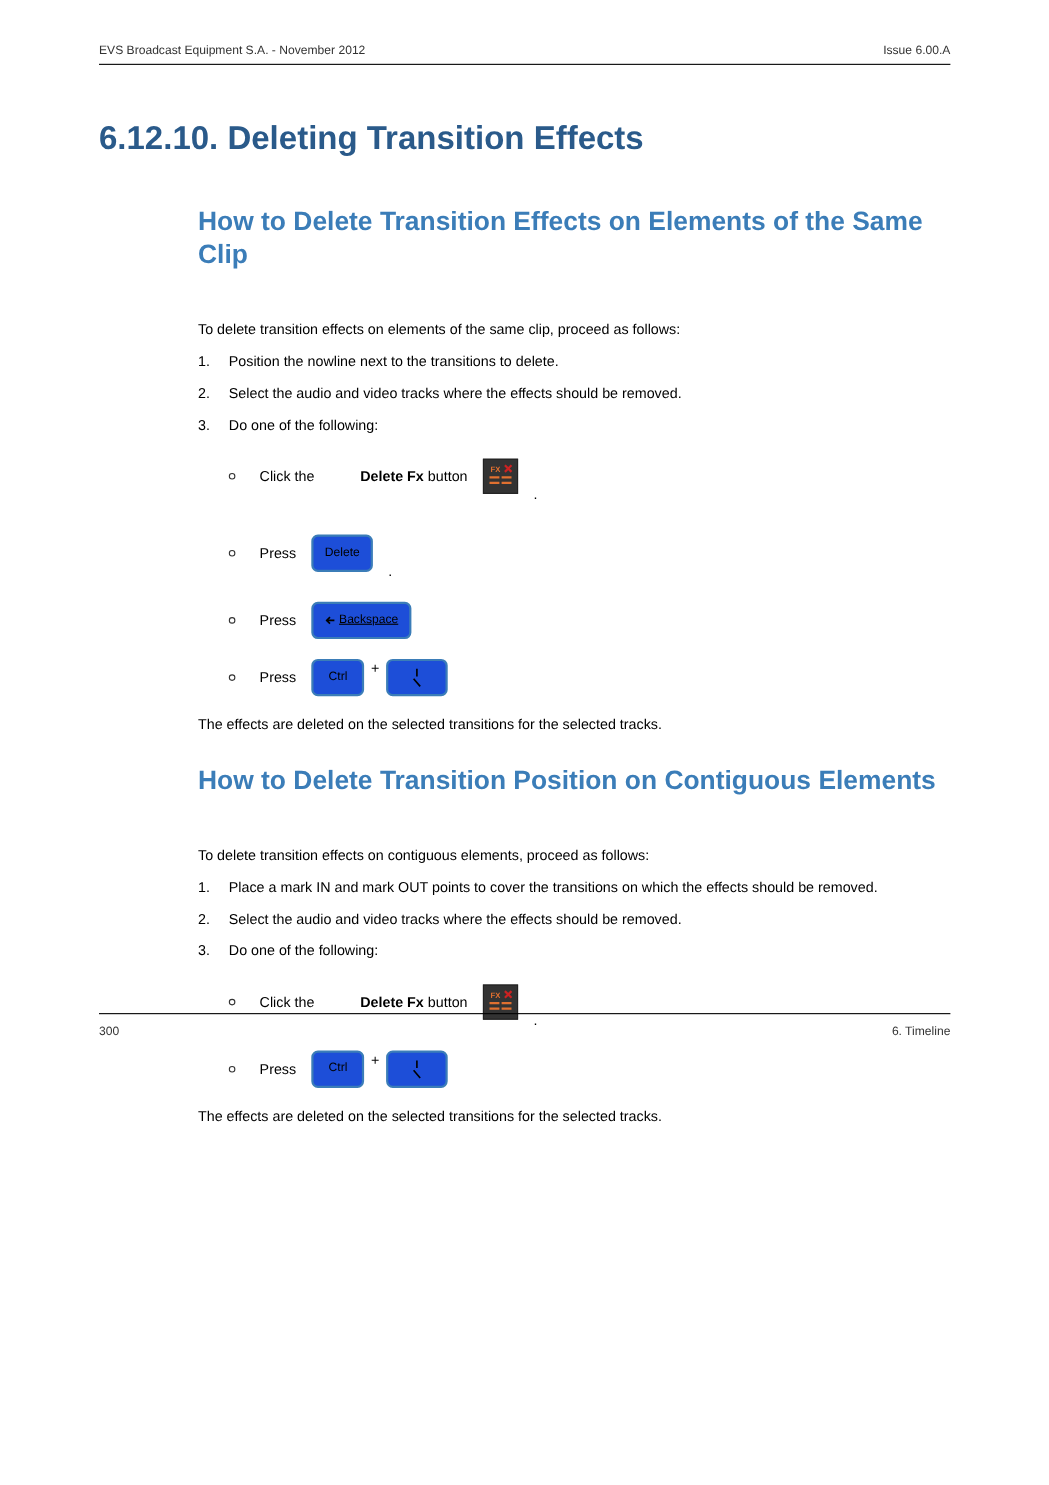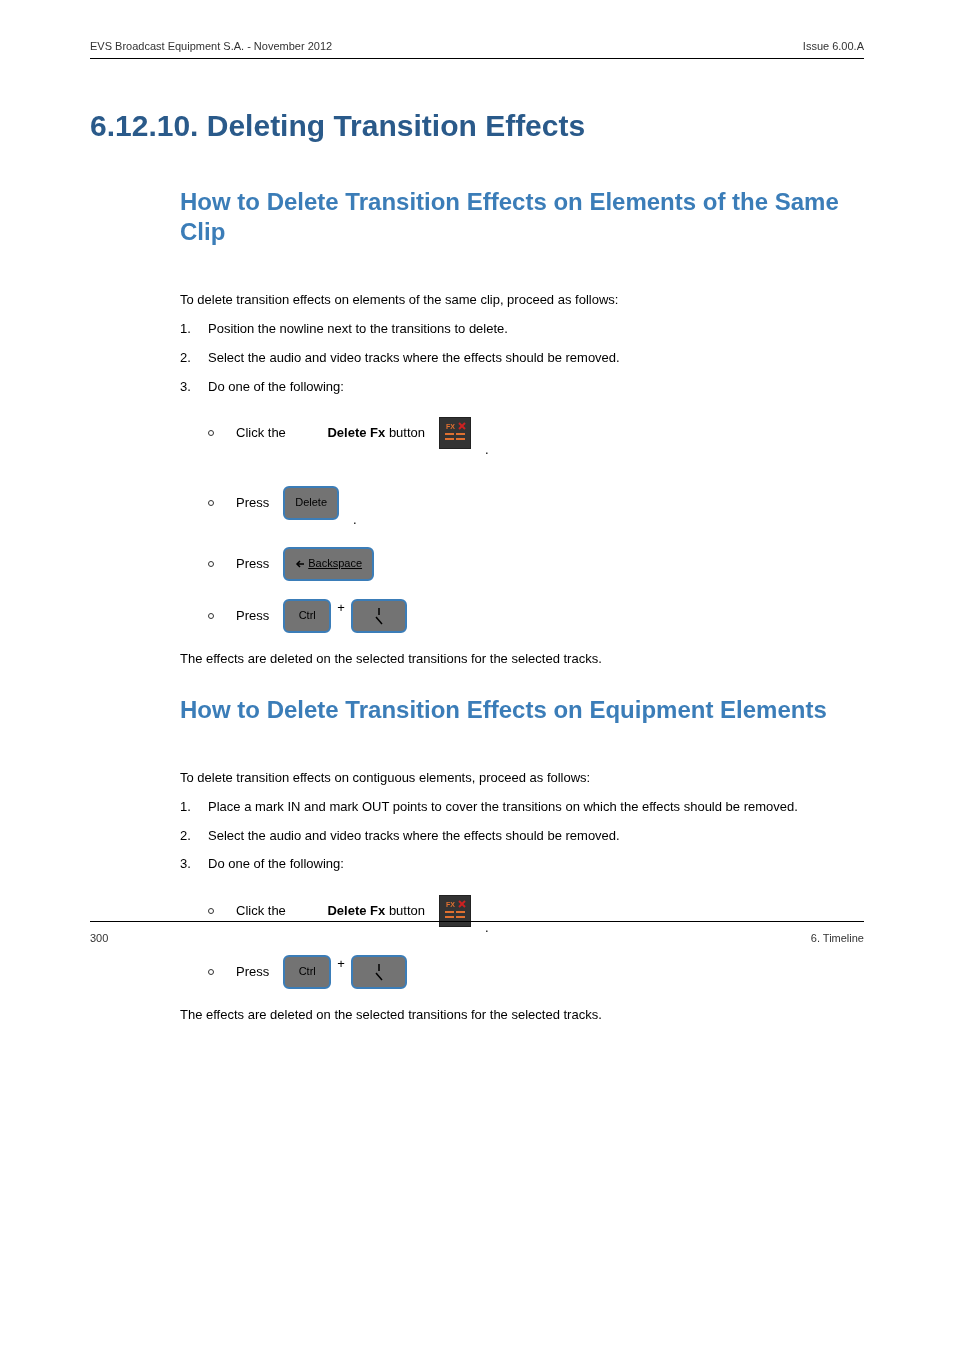--- a/index.html
+++ b/index.html
@@ -13,21 +13,21 @@
   .para { font-size: 13px; line-height: 1.45; margin-bottom: 10px; margin-top: 44px; }
   .ol { list-style: none; padding-left: 0; }
   .ol > li { font-size: 13px; line-height: 1.45; margin-bottom: 10px; display: flex; }
   .ol > li > .num { display: inline-block; width: 28px; flex: 0 0 28px; }
   .ol > li > .body { flex: 1; }
   .sub-ul { list-style: none; padding-left: 28px; margin-top: 10px; }
   .sub-ul > li { font-size: 13px; line-height: 1.45; margin-bottom: 16px; display: flex; align-items: center; gap: 14px; min-height: 36px; }
   .bullet-circle { display: inline-block; width: 6px; height: 6px; border: 1px solid #333; border-radius: 50%; margin-right: 8px; flex: 0 0 auto; }
   .inline-text { display: inline; margin-top: 35px; }
   .key-wrap { display: inline-flex; align-items: flex-start; gap: 6px; }
-  .key { display: inline-flex; align-items: center; justify-content: center; min-width: 48px; height: 34px; border: 2px solid #3b7db8; border-radius: 6px; background: #737373; font-size: 11px; color: #000; padding: 0 10px; position: relative; }
+  .key { display: inline-flex; align-items: center; justify-content: center; min-width: 48px; height: 34px; border: 2px solid #3b7db8; border-radius: 6px; background: #1d4ed8; font-size: 11px; color: #000; padding: 0 10px; position: relative; }
   .key.wide { min-width: 78px; text-decoration: underline; }
   .plus { font-size: 13px; }
   .btn-icon { display: inline-flex; align-items: center; justify-content: center; width: 32px; height: 32px; background: #333; border: 1px solid #222; }
   .next-text { font-size: 13px; }
   .footer-hr { border: none; border-top: 1px solid #000; position: absolute; bottom: 64px; left: 90px; right: 90px; }
   .footer-row { position: absolute; bottom: 42px; left: 90px; right: 90px; display: flex; justify-content: space-between; font-size: 11px; color: #333; }
   b { font-weight: bold; margin-left: 38px; }
   svg.fx { width: 26px; height: 26px; }
   svg.backslash-key { width: 10px; height: 18px; }
 </style>
@@ -114,21 +114,21 @@
               <line x1="5" y1="1" x2="5" y2="8" stroke="#000" stroke-width="1.5"></line>
               <line x1="2" y1="10" x2="8" y2="17" stroke="#000" stroke-width="1.5"></line>
             </svg>
           </span>
         </span>
       </li>
     </ul>
 
     <p class="para" style="margin-top:6px;">The effects are deleted on the selected transitions for the selected tracks.</p>
 
-    <div class="h2" style="margin-top:26px;">How to Delete Transition Effects on Equipment Elements</div>
+    <div class="h2" style="margin-top:26px;">How to Delete Transition Position on Contiguous Elements</div>
     <p class="para">To delete transition effects on contiguous elements, proceed as follows:</p>
 
     <ul class="ol">
       <li>
         <span class="num">1.</span>
         <span class="body">Place a mark IN and mark OUT points to cover the transitions on which the effects should be removed.</span>
       </li>
       <li>
         <span class="num">2.</span>
         <span class="body">Select the audio and video tracks where the effects should be removed.</span>

